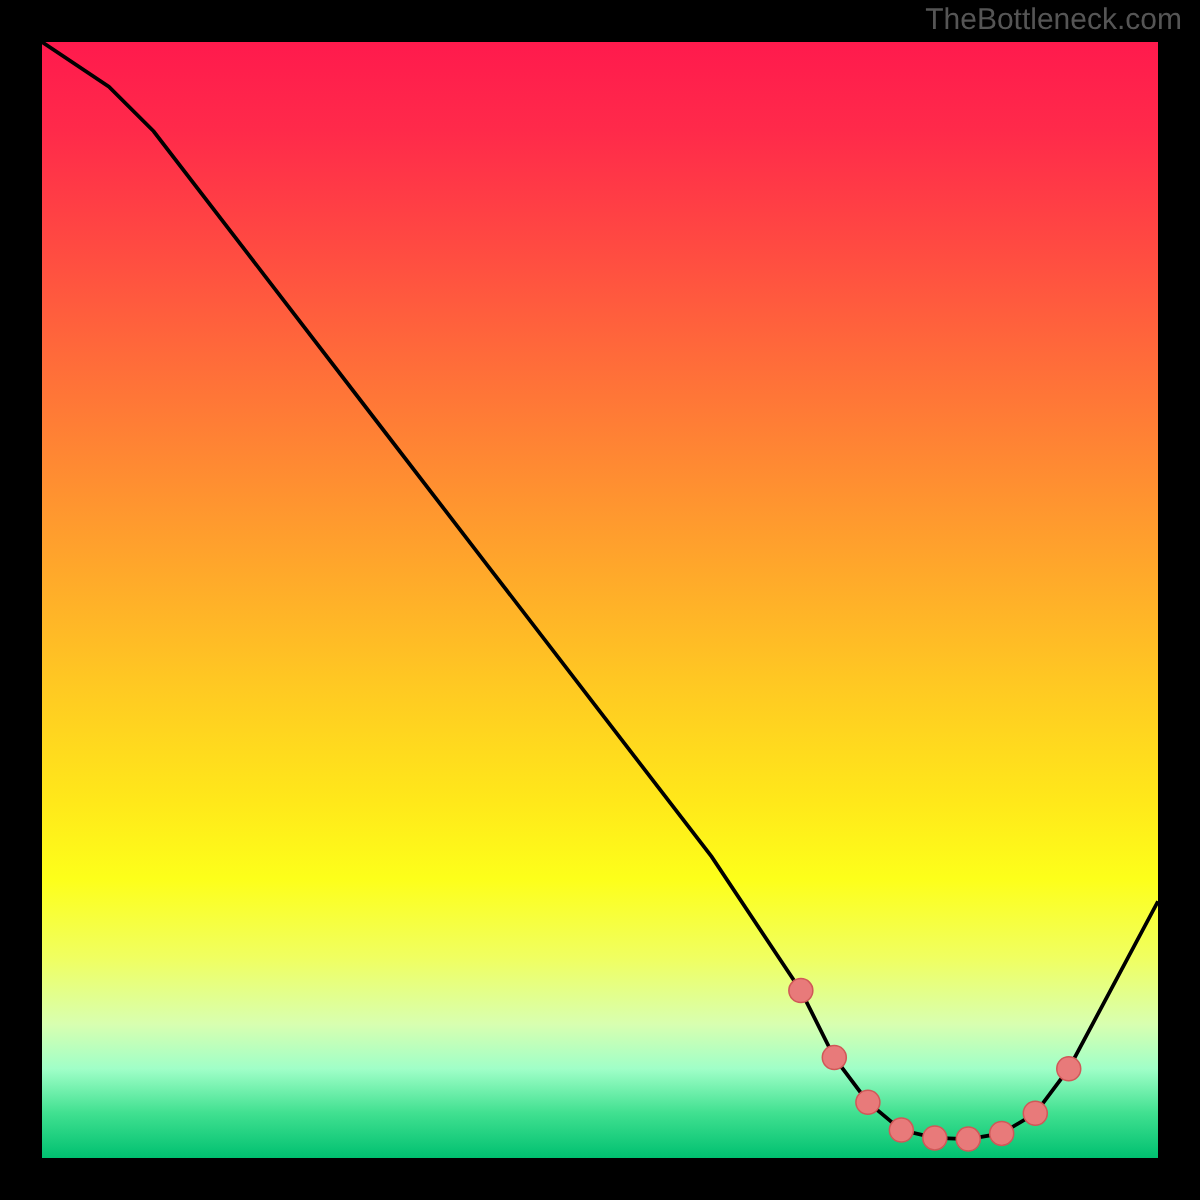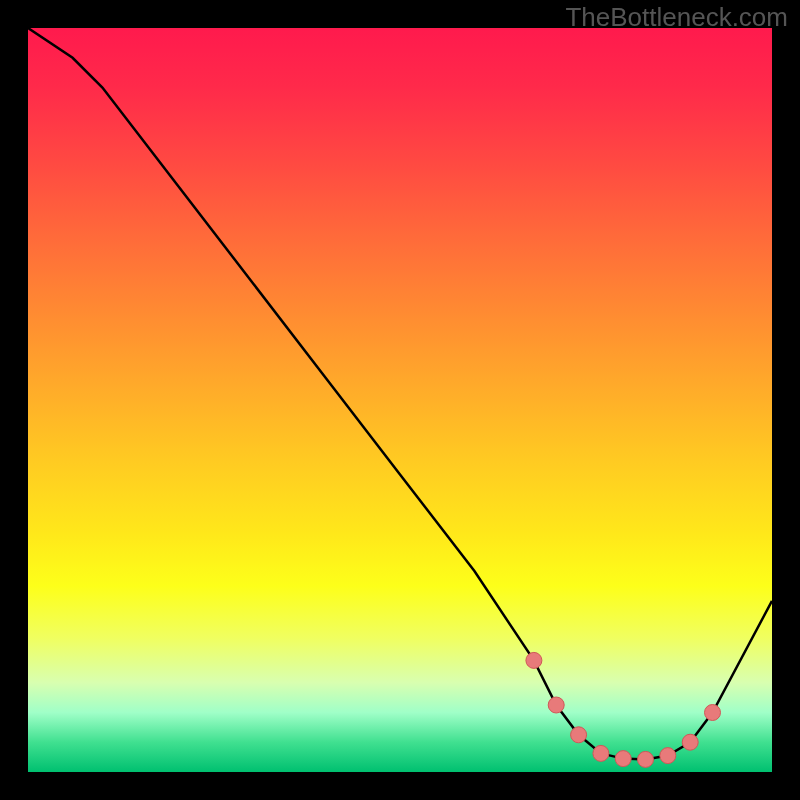--- a/index.html
+++ b/index.html
@@ -9,21 +9,21 @@
     background: #000;
     position: relative;
     font-family: Arial, sans-serif;
     overflow: hidden;
   }
   .attribution {
     position: absolute;
     top: 2px;
     right: 12px;
     color: #555;
-    font-size: 26px;
+    font-size: 20px;
     font-weight: 500;
     z-index: 10;
   }
   .plot-area {
     position: absolute;
     left: 28px;
     top: 28px;
     width: 744px;
     height: 744px;
   }

